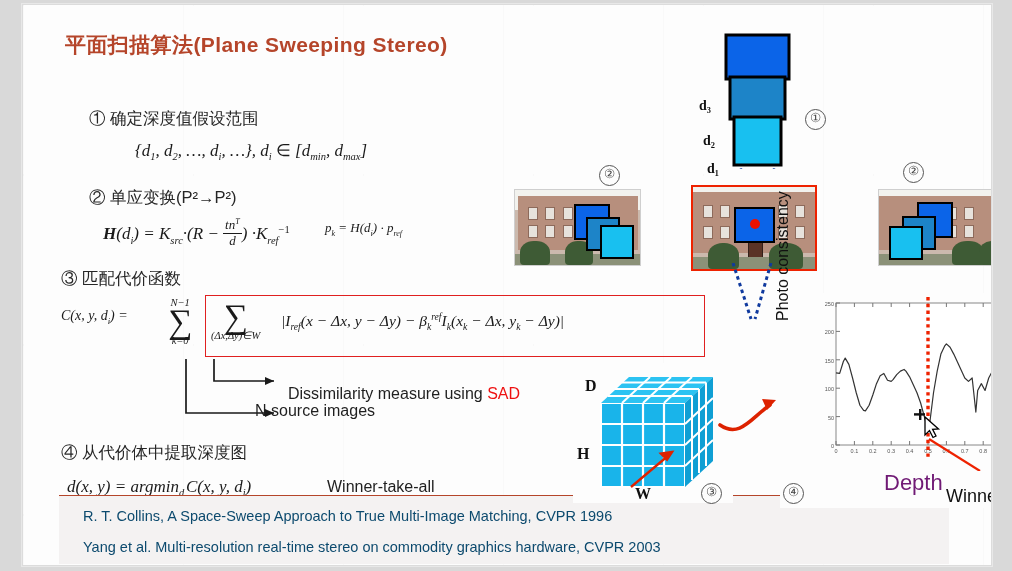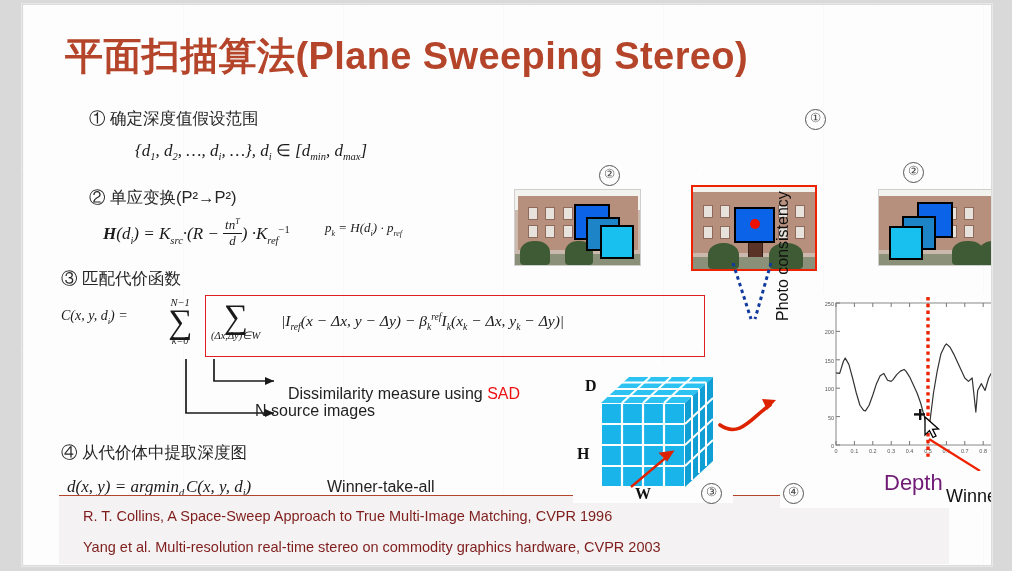--- a/index.html
+++ b/index.html
@@ -21,21 +21,21 @@
     content:"";position:absolute;inset:0;
     background:
       linear-gradient(115deg, rgba(0,0,0,0.018) 0 1px, transparent 1px 100%),
       linear-gradient(65deg, rgba(0,0,0,0.018) 0 1px, transparent 1px 100%),
       linear-gradient(to right, rgba(0,0,0,0.014) 0 1px, transparent 1px 100%);
     background-size:170px 170px,170px 170px,160px 100%;
     pointer-events:none;
   }
   .title{
     position:absolute;left:42px;top:26px;
-    font-size:38px;font-weight:bold;
+    font-size:21px;font-weight:bold;
     color:#b5452a;
     letter-spacing:.4px;
     white-space:nowrap;
   }
   .step{
     position:absolute;
     font-size:16.5px;color:#262626;
     white-space:nowrap;
   }
   .formula{
@@ -65,21 +65,21 @@
   .annot{
     position:absolute;font-size:16px;color:#1f1f1f;white-space:nowrap;
   }
   .sad{color:#ee1111;}
   .refbox{
     position:absolute;left:36px;top:490px;width:890px;height:68px;
     background:#f4f2f2;
     border-top:1.5px solid #b5452a;
   }
   .refline{
-    position:absolute;left:60px;font-size:14.5px;color:#7f1d1d;white-space:nowrap;
+    position:absolute;left:60px;font-size:14.5px;color:#0c4a6e;white-space:nowrap;
   }
   .circnum{
     position:absolute;
     width:19px;height:19px;border:1.2px solid #555;border-radius:50%;
     font-size:12.5px;color:#444;text-align:center;line-height:17px;
     font-family:"Liberation Serif",serif;
   }
   
   .photo{position:absolute;overflow:hidden;border:1px solid #cfcfcf;background:#cbb9ad;}
   .photo .sky{position:absolute;left:0;top:0;right:0;height:26%;background:#f2f2ee;}
@@ -182,20 +182,38 @@
 
   <div class="formula" style="left:44px;top:472px;font-size:17px;">
     <i>d</i>(<i>x</i>, <i>y</i>) = <i>argmin</i><sub><i>d</i><sub>i</sub></sub><i>C</i>(<i>x</i>, <i>y</i>, <i>d</i><sub>i</sub>)
   </div>
   <div class="annot" style="left:304px;top:473px;">Winner-take-all</div>
 
   <div class="refbox"></div>
   <div class="refline" style="top:503px;">R. T. Collins, A Space-Sweep Approach to True Multi-Image Matching, CVPR 1996</div>
   <div class="refline" style="top:534px;">Yang et al. Multi-resolution real-time stereo on commodity graphics hardware, CVPR 2003</div>
 
+  <div style="position:absolute;left:660px;top:14px;width:140px;height:160px;">
+    <svg width="140" height="160">
+
+      <g stroke="#103a9e" stroke-width="2.4" stroke-dasharray="3 3" fill="none">
+        <path d="M45,18 L58,150"></path>
+        <path d="M104,18 L91,150"></path>
+      </g>
+
+      <rect x="43" y="16" width="63" height="44" fill="#0b64e8" stroke="#000" stroke-width="3"></rect>
+
+      <rect x="47" y="58" width="55" height="42" fill="#1d84c8" stroke="#000" stroke-width="3"></rect>
+
+      <rect x="51" y="98" width="47" height="48" fill="#18c0f0" stroke="#000" stroke-width="3"></rect>
+    </svg>
+    <div class="lbl" style="left:16px;top:79px;font-weight:bold;">d₃</div>
+    <div class="lbl" style="left:20px;top:114px;font-weight:bold;">d₂</div>
+    <div class="lbl" style="left:24px;top:142px;font-weight:bold;">d₁</div>
+  </div>
   <div class="circnum" style="left:782px;top:104px;">①</div>
 
   <div class="photo" style="left:668px;top:180px;width:122px;height:82px;border:2.5px solid #ee2200;">
     <div class="sky"></div>
     <div class="bldg" style="left:0;top:6%;width:100%;height:74%;"></div>
     <div class="win" style="left:8%;top:22%;"></div>
     <div class="win" style="left:22%;top:22%;"></div>
     <div class="win" style="left:70%;top:22%;"></div>
     <div class="win" style="left:84%;top:22%;"></div>
     <div class="win" style="left:8%;top:48%;"></div>

